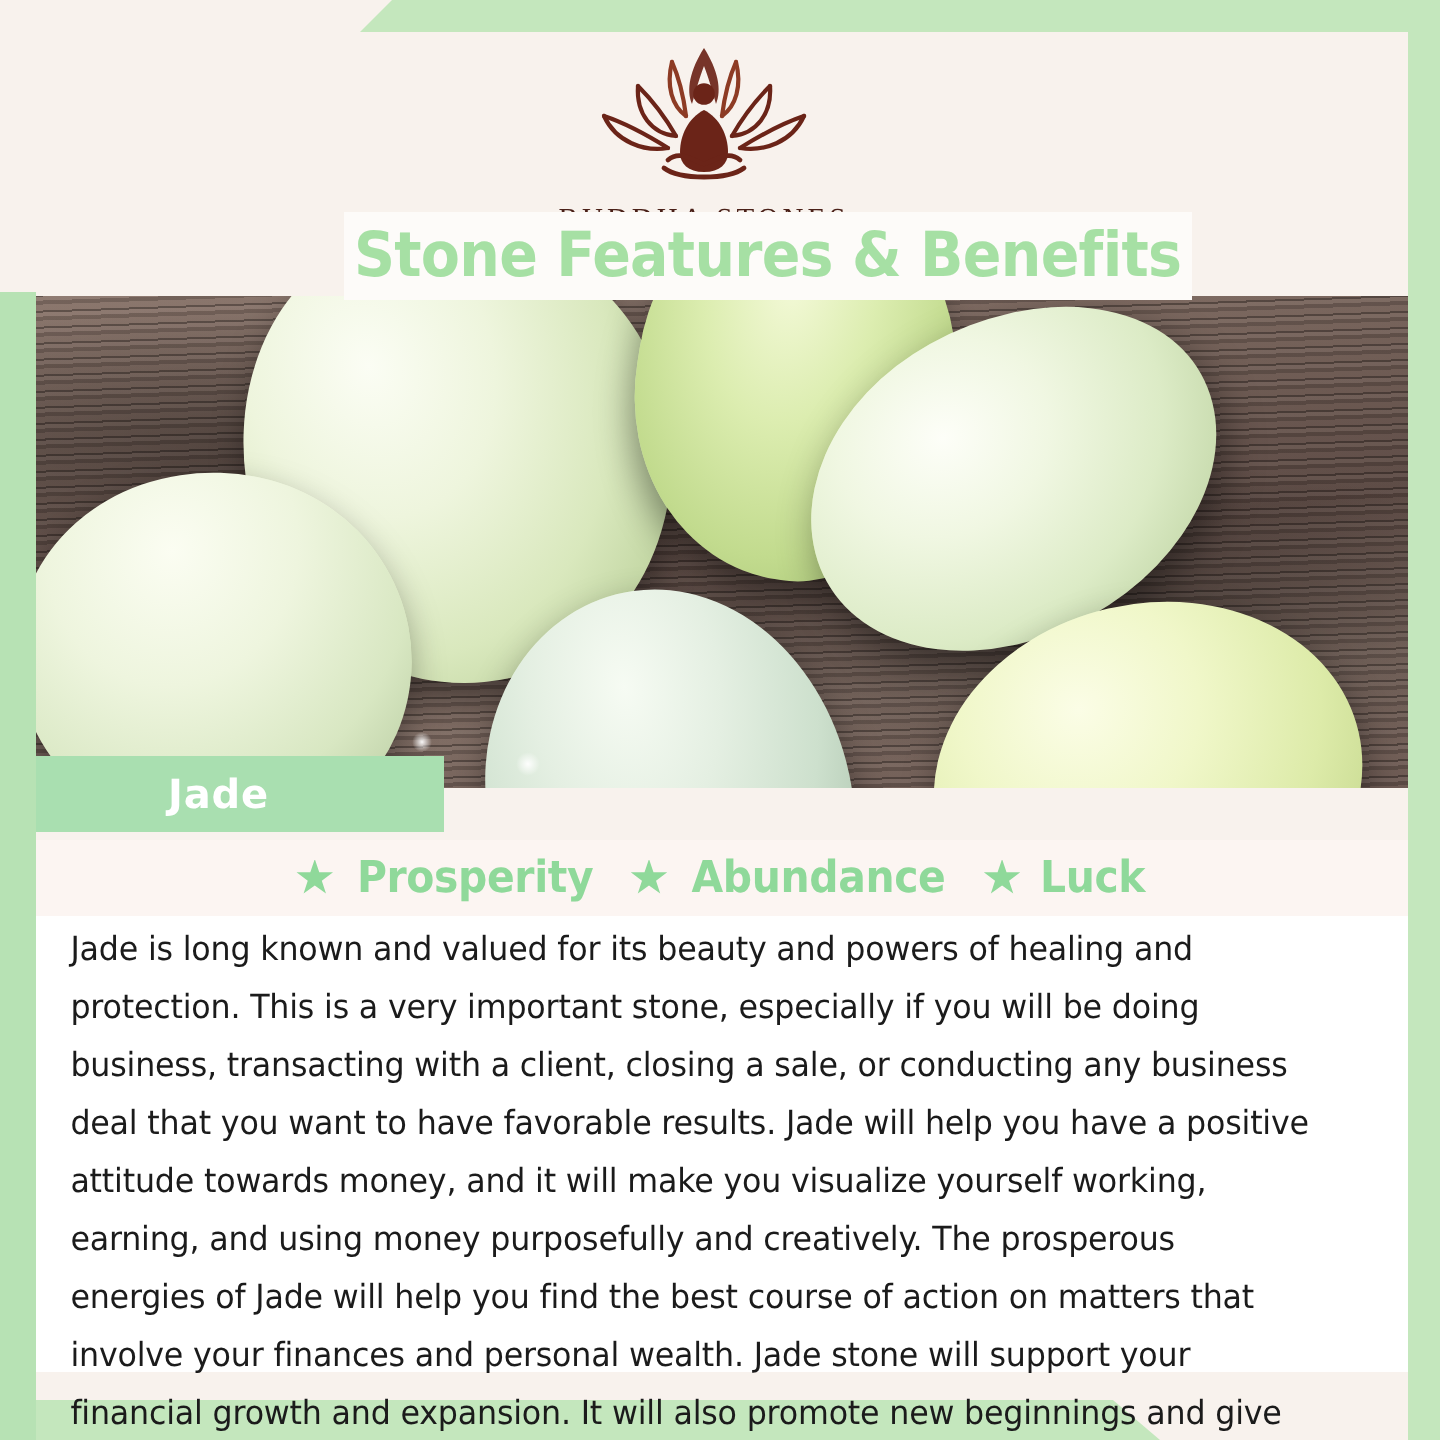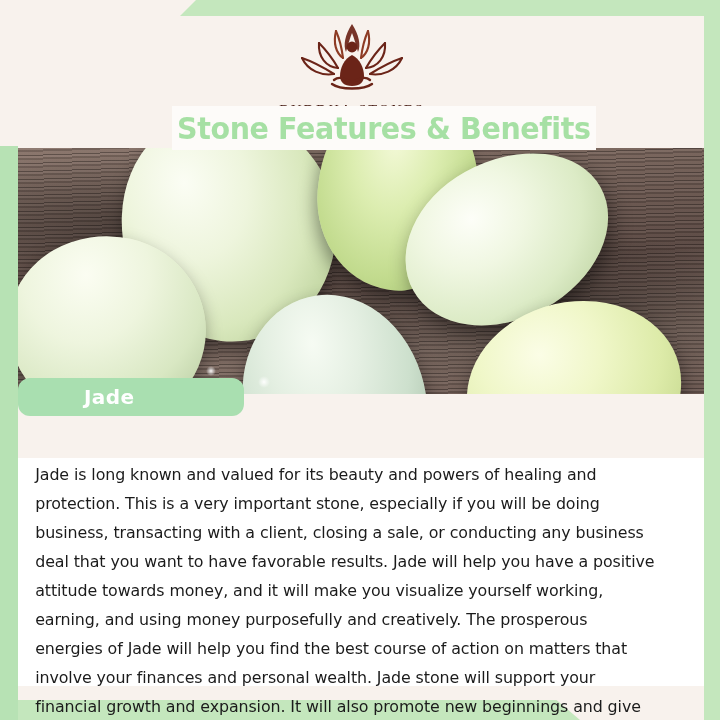--- a/index.html
+++ b/index.html
@@ -184,27 +184,26 @@
     position: absolute;
     border-radius: 50%;
     background: radial-gradient(circle, rgba(255,255,255,0.95) 0%, rgba(255,255,255,0.0) 70%);
   }
 
   
   .jade-bar {
     position: absolute;
     top: 378px;
     left: 18px;
-    width: 226px;
+    width: 204px;
     height: 38px;
     background: #a9dfb0;
     z-index: 5;
     display: flex;
     align-items: center;
-    border-radius: 12px;
   }
   .jade-text {
     margin-left: 66px;
     font-family: "DejaVu Sans", sans-serif;
     font-weight: bold;
     font-size: 20px;
     color: #ffffff;
     letter-spacing: 0.4px;
   }
 
@@ -318,18 +317,32 @@
     <div class="gleam" style="left:258px; top:228px; width:12px; height:12px;"></div>
 
   </div>
 
   <div class="band-left"></div>
 
   <div class="jade-bar">
     <span class="jade-text">Jade</span>
   </div>
 
+  <div class="benefits">
+    <div class="benefit">
+      <span class="star"></span>
+      <span class="benefit-label">Prosperity</span>
+    </div>
+    <div class="benefit">
+      <span class="star"></span>
+      <span class="benefit-label">Abundance</span>
+    </div>
+    <div class="benefit">
+      <span class="star"></span>
+      <span class="benefit-label">Luck</span>
+    </div>
+  </div>
 
   <div class="body-panel">
     <p class="body-text">Jade is long known and valued for its beauty and powers of healing and protection. This is a very important stone, especially if you will be doing business, transacting with a client, closing a sale, or conducting any business deal that you want to have favorable results. Jade will help you have a positive attitude towards money, and it will make you visualize yourself working, earning, and using money purposefully and creatively. The prosperous energies of Jade will help you find the best course of action on matters that involve your finances and personal wealth. Jade stone will support your financial growth and expansion. It will also promote new beginnings and give you the guidance that you need to be successful and wealthy!</p>
   </div>
 
 </div>
 
 </body></html>

